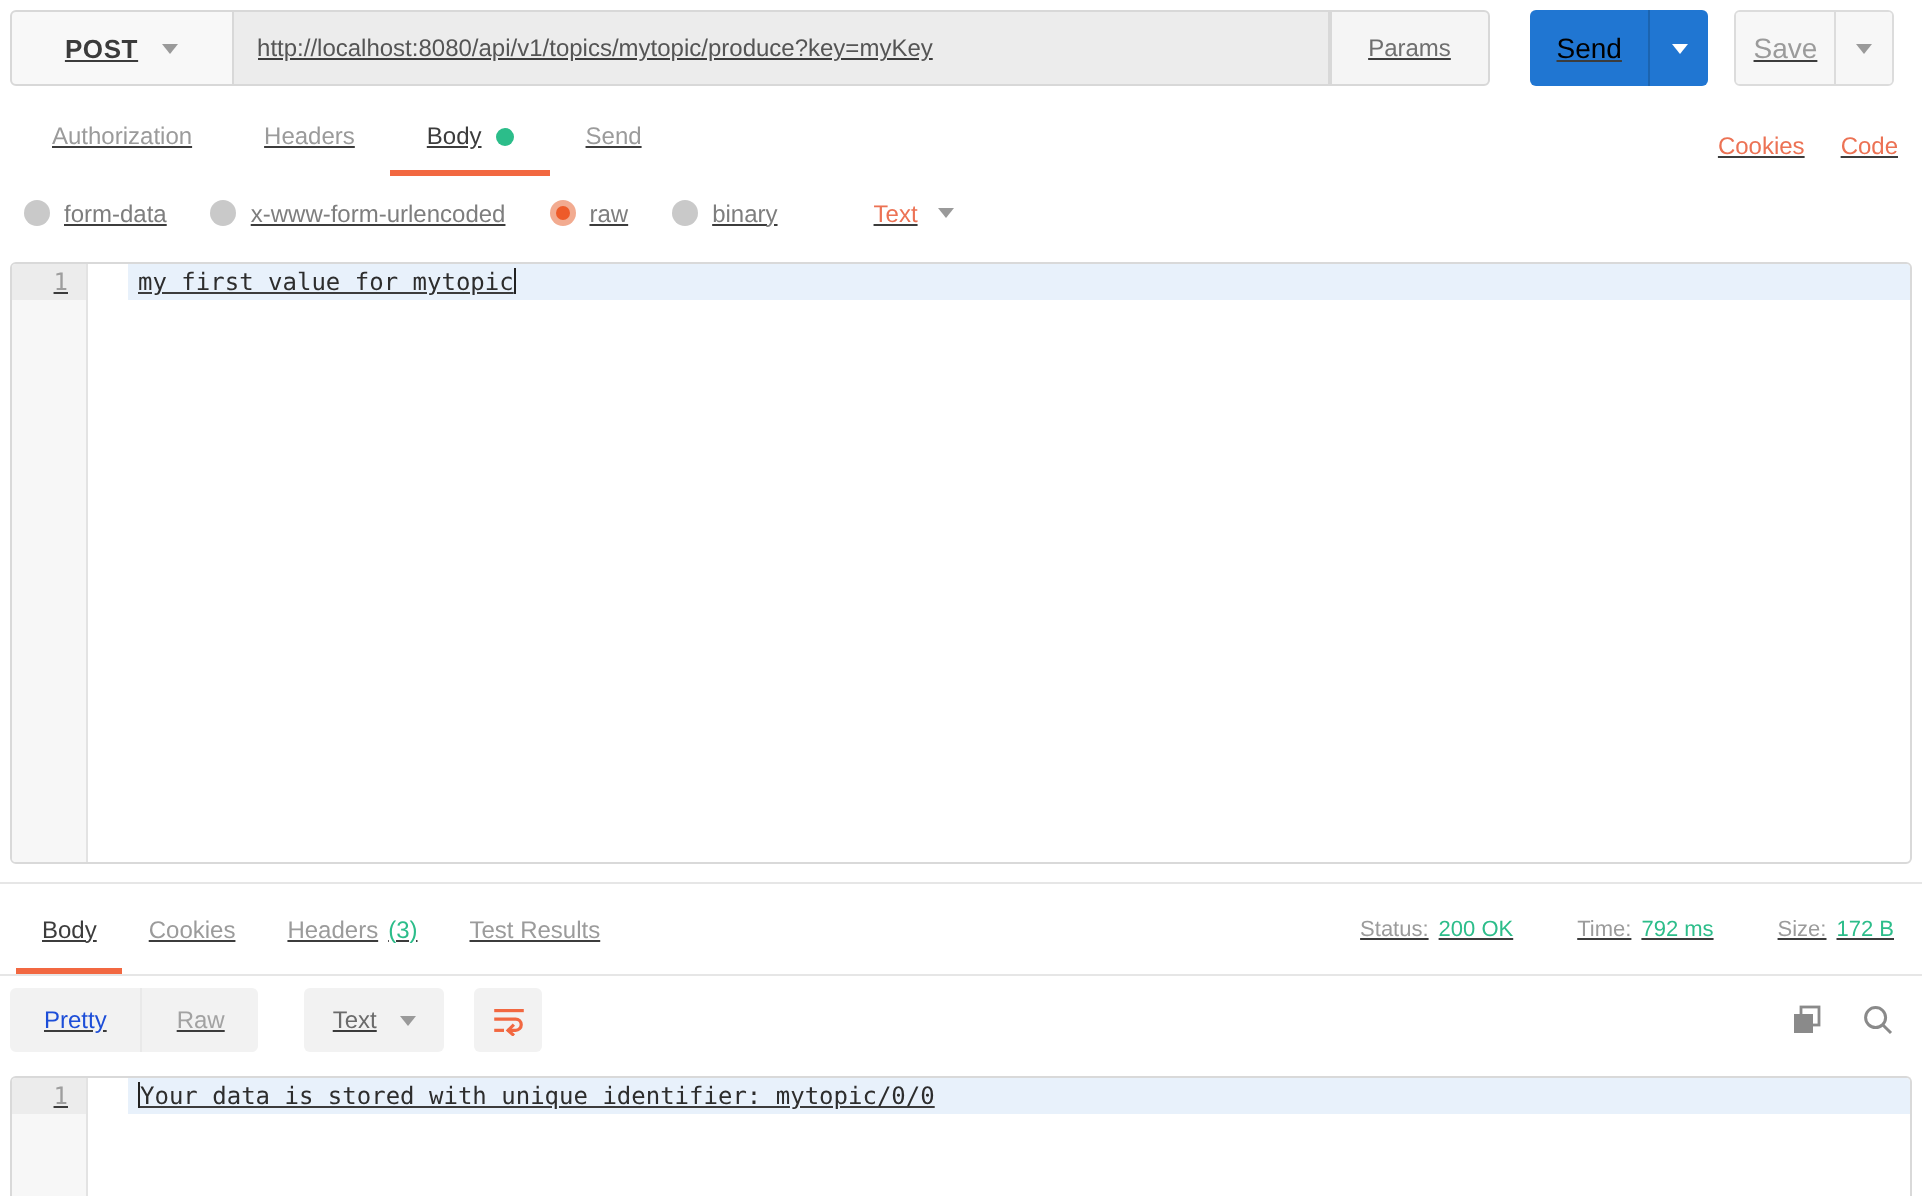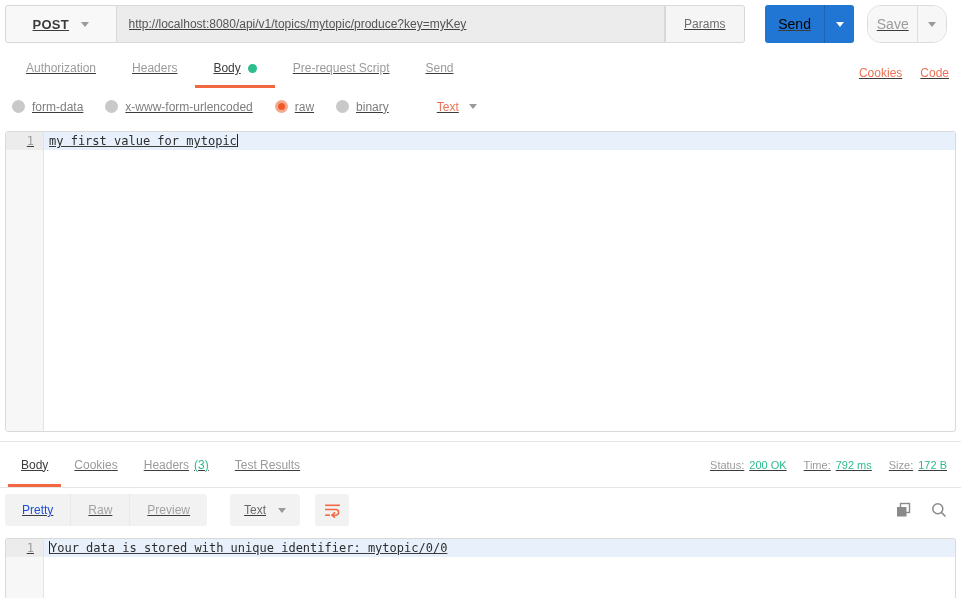--- a/index.html
+++ b/index.html
@@ -19,21 +19,21 @@
   .url-group { display:flex; height:38px; width:631px; }
   .url-input { flex:1; height:38px; background:#ececec; border:1px solid #d8d8d8; border-left:none;
     padding:0 12px; font-size:12px; color:#555; font-family:"Liberation Sans",sans-serif; outline:none; }
   .params-btn { width:80px; height:38px; background:#f5f5f5; border:1px solid #d8d8d8;
     border-radius:0 3px 3px 0; font-size:12px; color:#6f6f6f; cursor:pointer; }
   .send-split { display:flex; margin-left:20px; height:38px; border-radius:3px; overflow:hidden; }
   .send-btn { width:60px; height:38px; background:#2076d2; color:#000000; border:none;
     font-size:14px; cursor:pointer; }
   .send-caret { width:30px; height:38px; background:#2076d2; border:none; border-left:1px solid #1b64b0;
     cursor:pointer; display:flex; align-items:center; justify-content:center; }
-  .save-split { display:flex; margin-left:13px; height:38px; border:1px solid #dcdcdc; border-radius:14px; overflow:hidden; }
+  .save-split { display:flex; margin-left:13px; height:38px; border:1px solid #dcdcdc; border-radius:3px; overflow:hidden; }
   .save-btn { width:49px; height:36px; background:#f7f7f7; border:none; font-size:14px; color:#9b9b9b; cursor:pointer; }
   .save-caret { width:29px; height:36px; background:#f7f7f7; border:none; border-left:1px solid #dcdcdc;
     cursor:pointer; display:flex; align-items:center; justify-content:center; }
 
   
   .req-tabs { display:flex; align-items:stretch; height:40px; padding:0 12px 0 8px; }
   .tab { display:flex; align-items:center; gap:7px; padding:0 18px; font-size:12px; color:#9b9b9b; cursor:pointer; }
   .tab.active { color:#3c3c3c; box-shadow:inset 0 -3px 0 #f26841; }
   .green-dot { width:9px; height:9px; border-radius:50%; background:#2cbd8a; }
   .tab-links { margin-left:auto; display:flex; align-items:center; gap:18px; }
@@ -52,32 +52,32 @@
   
   .editor { position:relative; margin:6px 5px 0 5px; border:1px solid #d9d9d9; border-radius:3px;
     font-family:"DejaVu Sans Mono","Liberation Mono",monospace; font-size:12px; background:#fff; overflow:hidden; }
   .editor .gutter-bg { position:absolute; left:0; top:0; bottom:0; width:38px; background:#f7f7f7;
     border-right:1px solid #e3e3e3; }
   .code-row { position:relative; display:flex; height:18px; line-height:18px; }
   .code-row .ln { width:38px; flex:0 0 38px; text-align:right; padding-right:9px; color:#9e9e9e;
     background:#f7f7f7; border-right:1px solid #e3e3e3; font-size:12px; }
   .code-row.active .ln { background:#ececec; }
   .code-row .code { flex:1; padding-left:5px; color:#2d2d2d; white-space:pre; }
-  .code-row.active .code { background:#e8f1fb; }
+  .code-row.active .code { background:#e8f1fb;margin-left:20px; }
   .cursor { display:inline-block; width:1px; height:13px; background:#222; vertical-align:-2px; }
   .request-editor { height:301px; }
   .response-editor { height:70px; border-bottom:none; border-radius:3px 3px 0 0; }
 
   
   .resp-section { margin-top:9px; border-top:1px solid #e6e6e6; }
   .resp-tabs { display:flex; align-items:stretch; height:46px; padding:0 14px 0 8px; border-bottom:1px solid #e6e6e6; }
   .resp-tab { display:flex; align-items:center; gap:5px; padding:0 13px; font-size:12px; color:#9b9b9b; cursor:pointer; }
   .resp-tab.active { color:#3c3c3c; box-shadow:inset 0 -3px 0 #f26841; }
   .count-green { color:#2cbd8a; }
-  .resp-meta { margin-left:auto; display:flex; align-items:center; gap:17px; font-size:11px; }
+  .resp-meta { margin-left:auto; display:flex; align-items:center; gap:32px; font-size:11px; }
   .meta-pair { display:flex; gap:5px; }
   .meta-label { color:#9b9b9b; }
   .meta-value { color:#2cbd8a; }
 
   .resp-toolbar { display:flex; align-items:center; height:44px; padding:0 14px 0 5px; }
   .btn-group { display:flex; height:32px; background:#f2f2f2; border-radius:3px; overflow:hidden; }
   .seg { display:flex; align-items:center; padding:0 17px; font-size:12px; color:#a2a2a2; cursor:pointer;
     border-right:1px solid #e9e9e9; }
   .seg:last-child { border-right:none; }
   .seg.active { color:#1d4ed8; }
@@ -121,23 +121,20 @@
       <span>Authorization</span>
     </div>
     <div class="tab">
       <span>Headers</span>
     </div>
     <div class="tab active">
       <span>Body</span>
       <span class="green-dot"></span>
     </div>
     <div class="tab">
-      <span>Pre-request Script</span>
-    </div>
-    <div class="tab">
       <span>Send</span>
     </div>
     <div class="tab-links">
       <span class="tab-link">Cookies</span>
       <span class="tab-link">Code</span>
     </div>
   </div>
 
   <div class="body-type-row">
     <div class="radio-opt">
@@ -202,23 +199,20 @@
     </div>
 
     <div class="resp-toolbar">
       <div class="btn-group">
         <div class="seg active">
           <span>Pretty</span>
         </div>
         <div class="seg">
           <span>Raw</span>
         </div>
-        <div class="seg">
-          <span>Preview</span>
-        </div>
       </div>
       <div class="text-select">
         <span>Text</span>
         <span class="caret"></span>
       </div>
       <div class="wrap-btn">
         <svg width="17" height="16" viewBox="0 0 18 17" fill="none" stroke="#f26841" stroke-width="1.7" stroke-linecap="square">
           <path d="M2 3.5 H16"></path>
           <path d="M2 8 H12.5 A3 3 0 0 1 12.5 14 H9"></path>
           <path d="M11 11.5 L8.5 14 L11 16.2" fill="none"></path>

